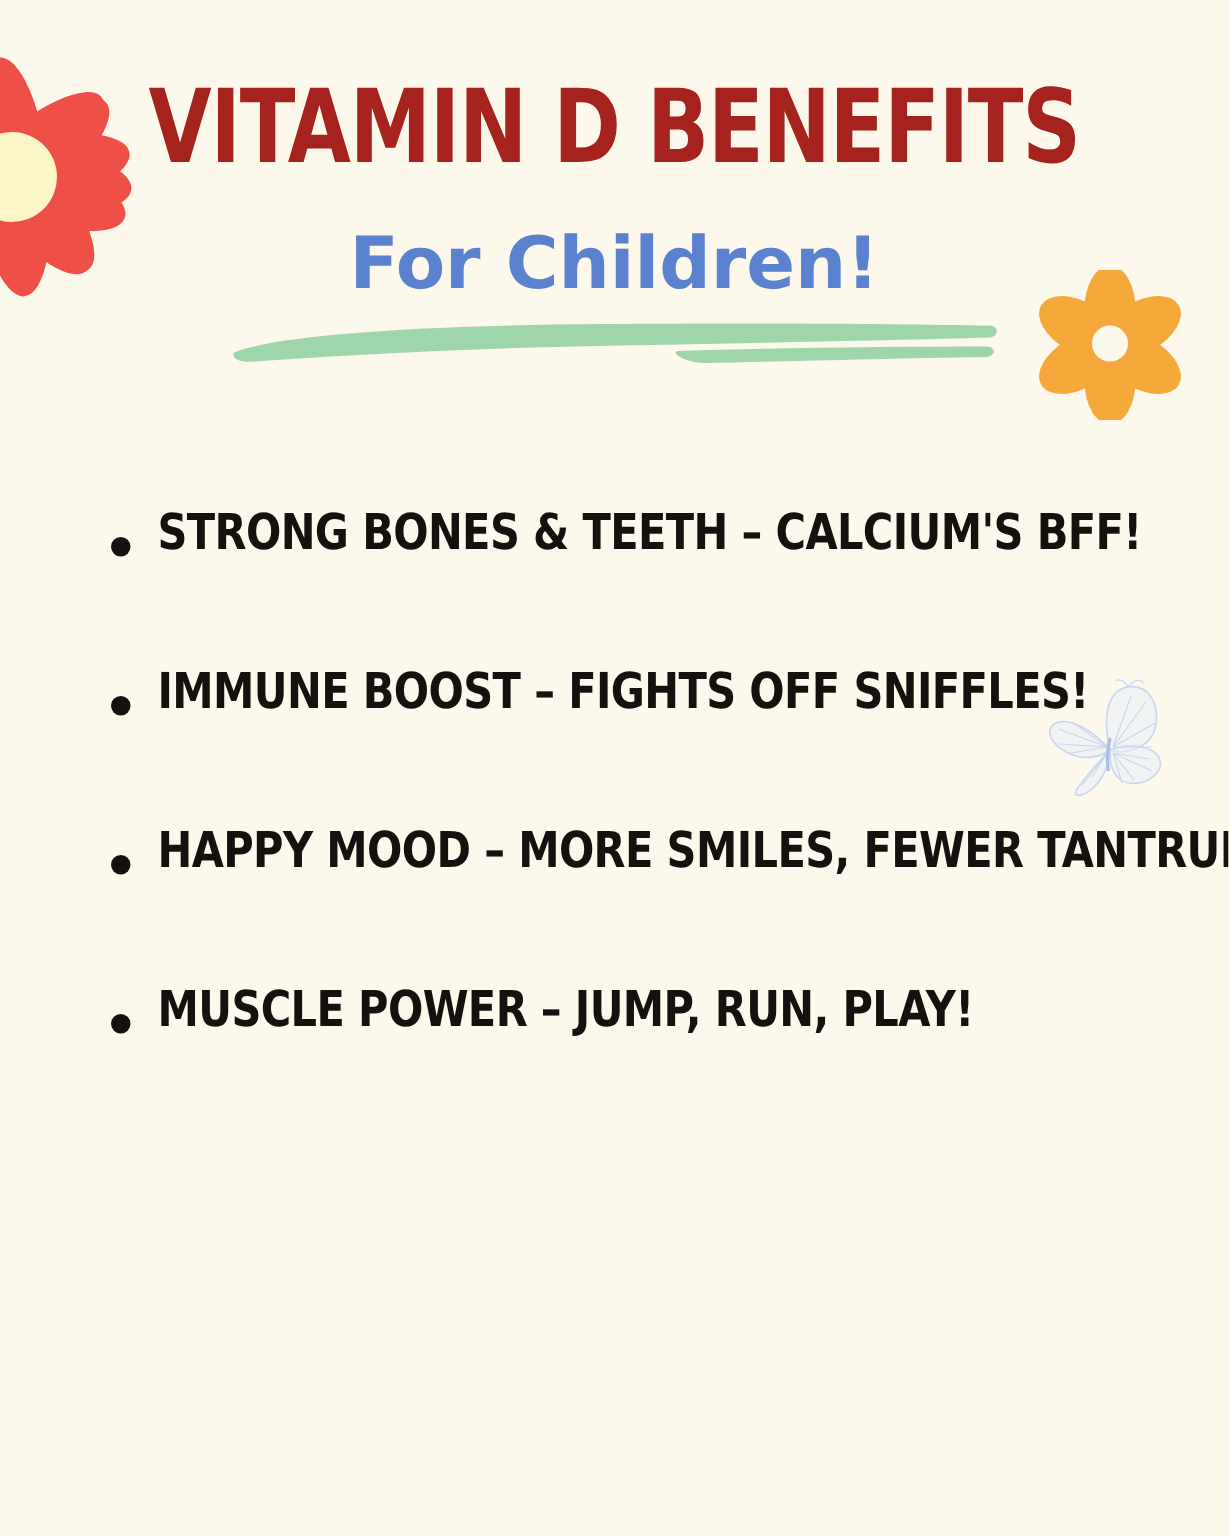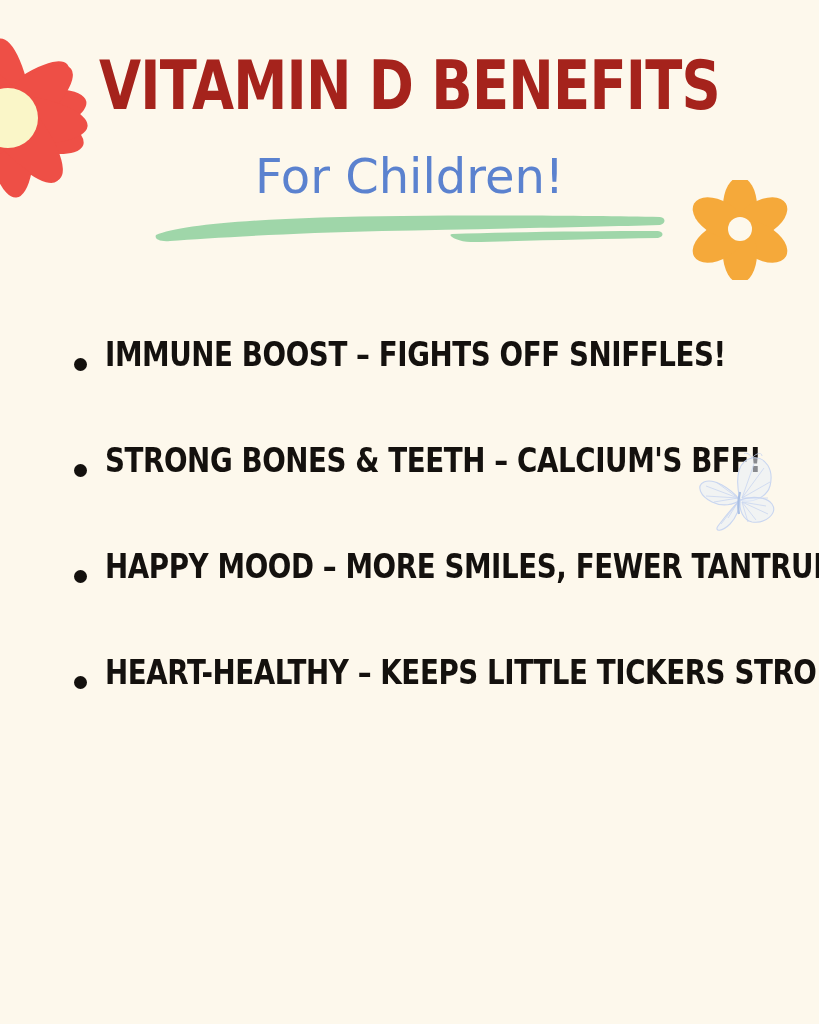--- a/index.html
+++ b/index.html
@@ -75,21 +75,21 @@
     white-space: nowrap;
   }
   .subtitle {
     position: absolute;
     left: 0;
     top: 147px;
     width: 819px;
     text-align: center;
     color: #5B82CF;
     font-family: "DejaVu Sans", sans-serif;
-    font-weight: normal;
+    font-weight: bold;
     font-size: 48px;
     line-height: 58px;
     letter-spacing: 0px;
     white-space: nowrap;
   }
   .underline-stroke {
     position: absolute;
     left: 152px;
     top: 208px;
     width: 516px;
@@ -173,29 +173,33 @@
   <div class="subtitle">For Children!</div>
 
   <svg class="underline-stroke" viewBox="0 0 516 38">
     <path d="M4 27 C 30 16, 120 9, 250 8 C 360 7, 450 8, 508 9 C 514 9.5, 514 16, 508 17 C 440 19, 330 21, 230 23 C 140 25, 60 30, 18 33 C 8 34, 2 31, 4 27 Z" fill="#9FD6A9"></path>
     <path d="M300 26 C 360 24, 440 23, 506 23 C 512 23.5, 512 29, 506 30 C 440 31, 370 33, 320 34 C 306 34.5, 294 27, 300 26 Z" fill="#9FD6A9"></path>
   </svg>
 
   <ul class="benefits">
     <li class="benefit-item">
       <span class="benefit-bullet"></span>
+      <span class="benefit-text">STRONG BONES &amp; TEETH – CALCIUM'S BFF!</span>
+    </li>
+    <li class="benefit-item">
+      <span class="benefit-bullet"></span>
       <span class="benefit-text">IMMUNE BOOST – FIGHTS OFF SNIFFLES!</span>
     </li>
     <li class="benefit-item">
       <span class="benefit-bullet"></span>
-      <span class="benefit-text">STRONG BONES &amp; TEETH – CALCIUM'S BFF!</span>
-    </li>
-    <li class="benefit-item">
-      <span class="benefit-bullet"></span>
       <span class="benefit-text">HAPPY MOOD – MORE SMILES, FEWER TANTRUMS!</span>
+    </li>
+    <li class="benefit-item">
+      <span class="benefit-bullet"></span>
+      <span class="benefit-text">MUSCLE POWER – JUMP, RUN, PLAY!</span>
     </li>
     <li class="benefit-item">
       <span class="benefit-bullet"></span>
       <span class="benefit-text">HEART-HEALTHY – KEEPS LITTLE TICKERS STRONG!</span>
     </li>
   </ul>
 
   <svg class="butterfly-blue" viewBox="0 0 92 82">
     <g stroke="#C9D6F0" stroke-width="1.1" fill="#E8EFFA" fill-opacity="0.55">
       <path d="M46 48 C 40 22, 46 8, 58 6 C 72 4, 80 18, 76 34 C 73 45, 58 52, 46 48 Z"></path>

